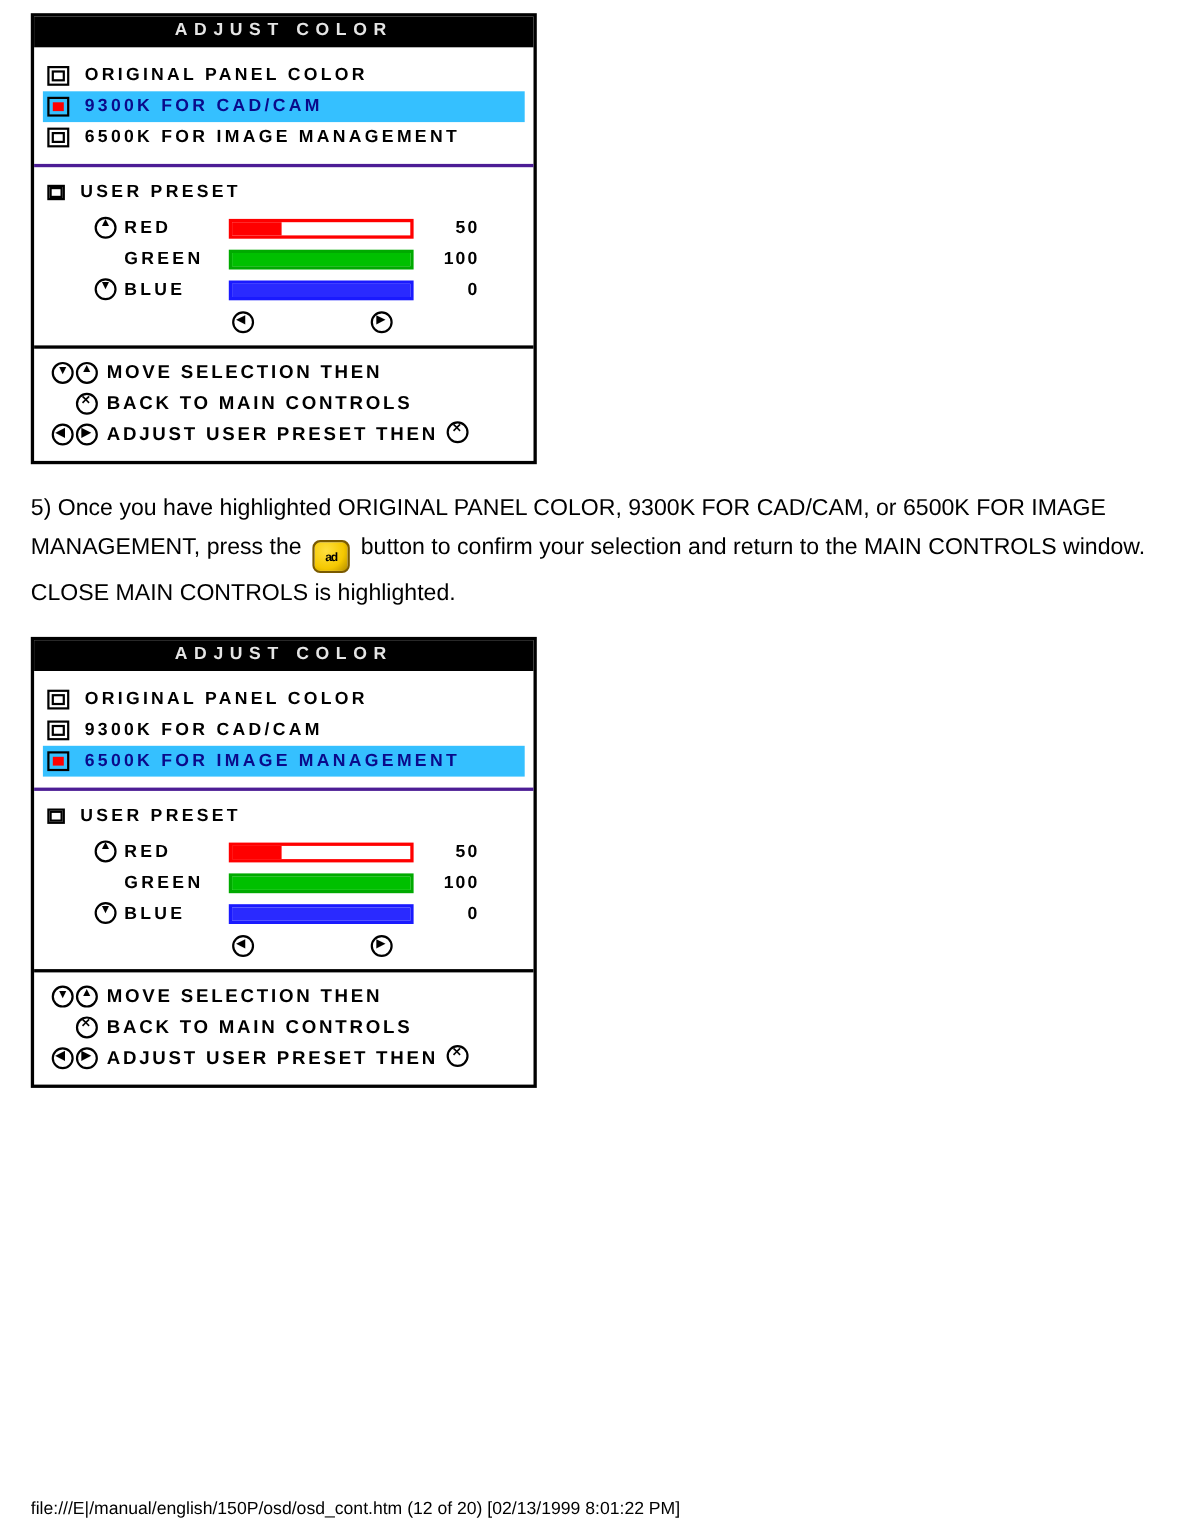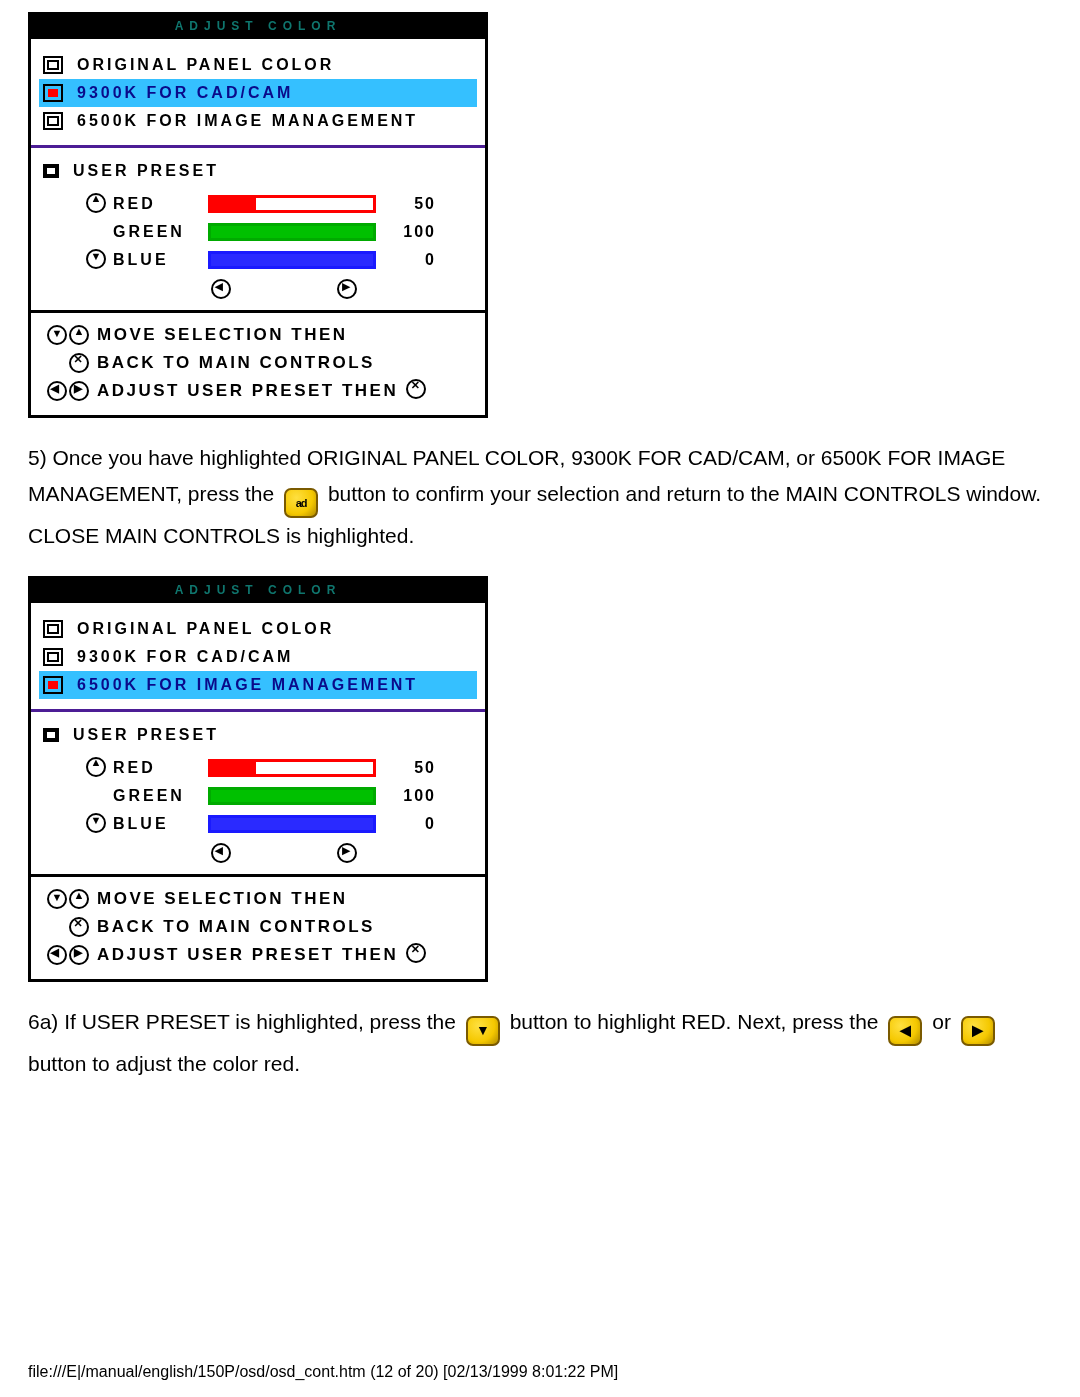--- a/index.html
+++ b/index.html
@@ -20,26 +20,26 @@
     padding: 4px 0 12px 4px;
   }
   .osd {
     width: 454px;
     border: 3px solid #000;
     background: #fff;
     margin-bottom: 22px;
   }
   .osd-title {
     background: #000;
-    color: #0f766e;
+    color: #e5e5e5;
     font-weight: 900;
     letter-spacing: 6px;
     text-align: center;
     padding: 4px 0 6px 0;
-    font-size: 12px;
+    font-size: 16px;
   }
   .menu-block {
     border-bottom: 3px solid #4c1d95;
     padding: 12px 8px 10px 8px;
   }
   .menu-row {
     display: flex;
     align-items: center;
     height: 28px;
     padding: 0 4px;
@@ -388,24 +388,15 @@
         <span class="hicons">
             <span class="ci left"></span>
             <span class="ci right"></span>
           </span>
         <span class="htxt">ADJUST USER PRESET THEN</span>
         <span class="trailing"><span class="ci x"></span></span>
       </div>
     </div>
   </div>
 
-  <div class="body-text">
-    <span>6a) If USER PRESET is highlighted, press the </span>
-    <span class="yellow-btn down"></span>
-    <span> button to highlight RED. Next, press the </span>
-    <span class="yellow-btn left"></span>
-    <span> or </span>
-    <span class="yellow-btn right"></span>
-    <span> button to adjust the color red.</span>
-  </div>
 
   <div class="footer">file:///E|/manual/english/150P/osd/osd_cont.htm (12 of 20) [02/13/1999 8:01:22 PM]</div>
 </div>
 
 </body></html>

